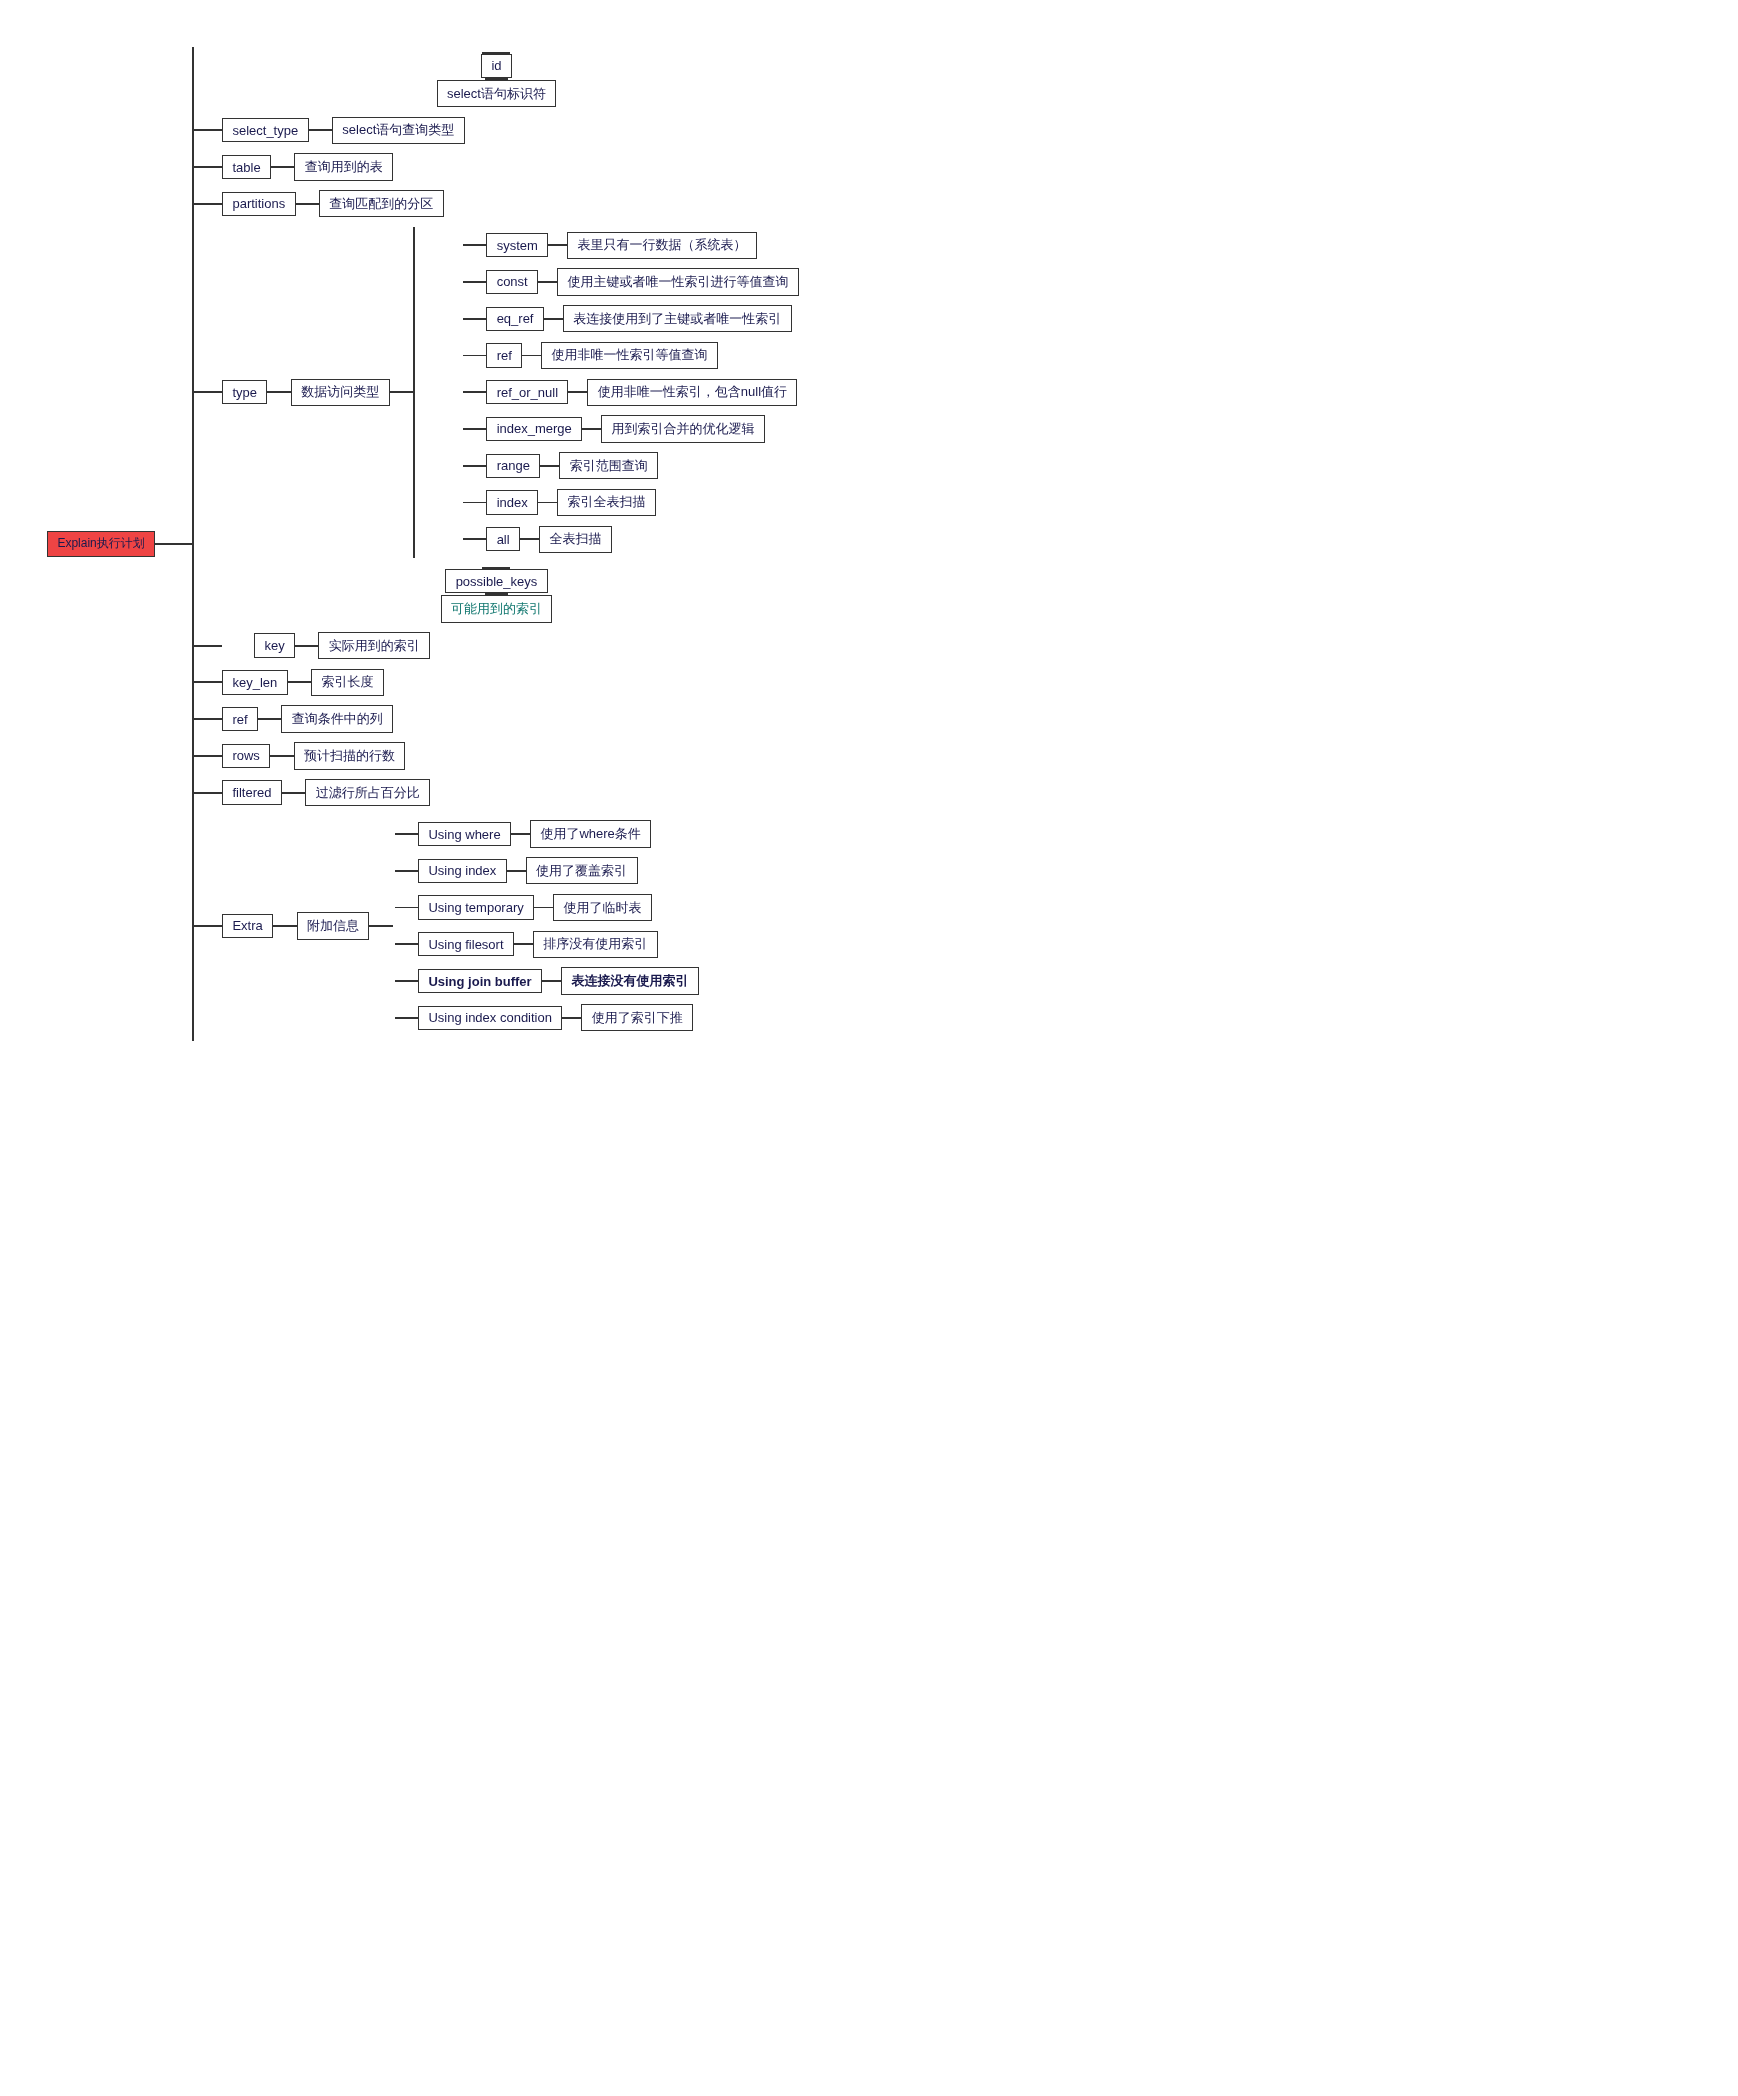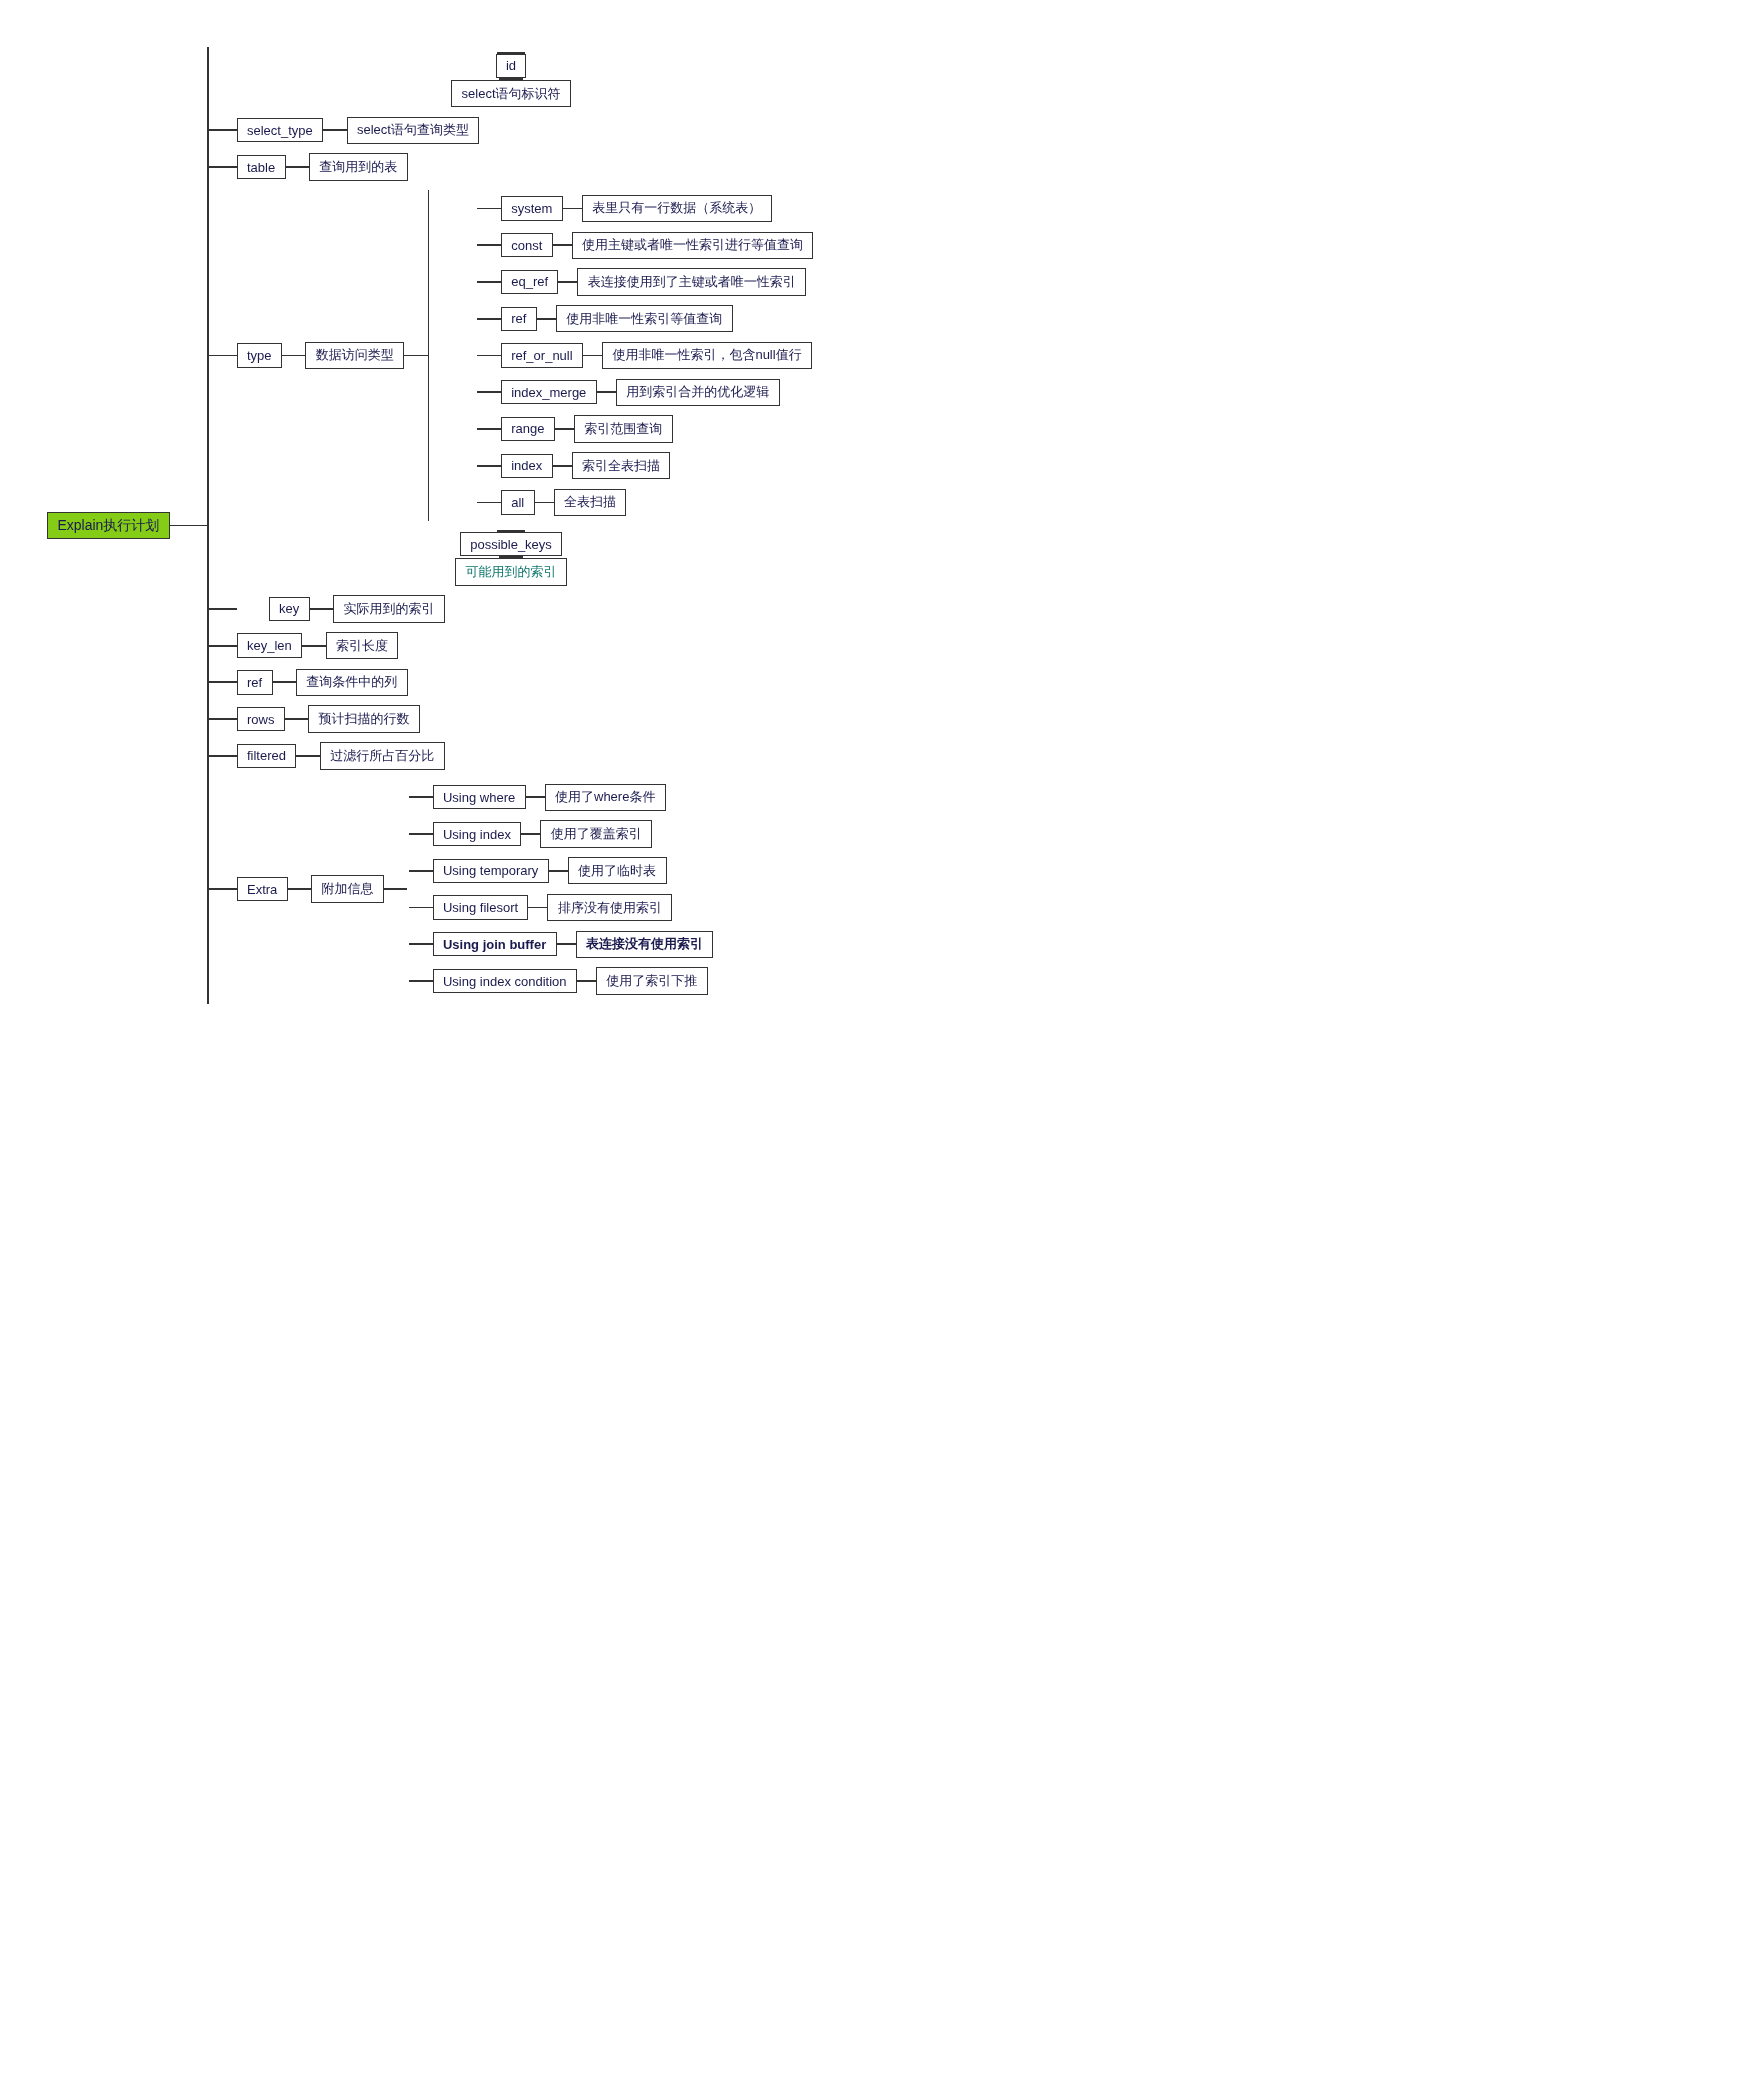--- a/index.html
+++ b/index.html
@@ -18,21 +18,21 @@
     }
 
   </style>
 </head>
 <body>
 
 <div class="tree-wrapper">
   <svg id="tree-svg" style="position:absolute;top:0;left:0;pointer-events:none;" viewBox="0 0 300 150" width="281" height="141"></svg>
   <div id="tree-root" style="position:relative;padding:19px;">
       <div style="display: flex; flex-direction: row; align-items: center;">
-        <div style="display: inline-block; border: 1.4px solid rgb(51, 51, 51); padding: 3.7px 9.4px; background: #84cc16; white-space: nowrap; font-size: 14px; color: rgb(26, 26, 78);">Explain执行计划</div>
+        <div style="display: inline-block; border: 1.4px solid rgb(51, 51, 51); padding: 3.7px 9.4px; background: #ef4444; white-space: nowrap; font-size: 12px; color: rgb(26, 26, 78);">Explain执行计划</div>
         <div style="width: 37px; height: 1.9px; background: rgb(51, 51, 51); flex-shrink: 0;"></div>
         <div style="display: flex; flex-direction: row; align-items: stretch;">
           <div style="width: 1.9px; background: rgb(51, 51, 51);"></div>
           <div style="display: flex; flex-direction: column; justify-content: center;">
             <div style="display: flex; flex-direction: column; align-items: center; margin: 4.7px 0px;">
               <div style="width: 28px; height: 1.9px; background: rgb(51, 51, 51); flex-shrink: 0;"></div>
               <div style="display: inline-block; border: 1.4px solid rgb(51, 51, 51); padding: 3.7px 9.4px; background: rgb(255, 255, 255); white-space: nowrap; font-size: 13px; color: rgb(26, 26, 78);">id</div>
               <div style="width: 23.4px; height: 1.9px; background: rgb(51, 51, 51); flex-shrink: 0;"></div>
               <div style="display: inline-block; border: 1.4px solid rgb(51, 51, 51); padding: 3.7px 9.4px; background: rgb(255, 255, 255); white-space: nowrap; font-size: 13px; color: rgb(26, 26, 78);">select语句标识符</div>
             </div>
@@ -43,20 +43,26 @@
               <div style="display: inline-block; border: 1.4px solid rgb(51, 51, 51); padding: 3.7px 9.4px; background: rgb(255, 255, 255); white-space: nowrap; font-size: 13px; color: rgb(26, 26, 78);">select语句查询类型</div>
             </div>
             <div style="display: flex; flex-direction: row; align-items: center; margin: 4.7px 0px;">
               <div style="width: 28px; height: 1.9px; background: rgb(51, 51, 51); flex-shrink: 0;"></div>
               <div style="display: inline-block; border: 1.4px solid rgb(51, 51, 51); padding: 3.7px 9.4px; background: rgb(255, 255, 255); white-space: nowrap; font-size: 13px; color: rgb(26, 26, 78);">table</div>
               <div style="width: 23.4px; height: 1.9px; background: rgb(51, 51, 51); flex-shrink: 0;"></div>
               <div style="display: inline-block; border: 1.4px solid rgb(51, 51, 51); padding: 3.7px 9.4px; background: rgb(255, 255, 255); white-space: nowrap; font-size: 13px; color: rgb(26, 26, 78);">查询用到的表</div>
             </div>
             <div style="display: flex; flex-direction: row; align-items: center; margin: 4.7px 0px;">
               <div style="width: 28px; height: 1.9px; background: rgb(51, 51, 51); flex-shrink: 0;"></div>
+              <div style="display: inline-block; border: 1.4px solid rgb(51, 51, 51); padding: 3.7px 9.4px; background: rgb(255, 255, 255); white-space: nowrap; font-size: 13px; color: rgb(26, 26, 78);">partitions</div>
+              <div style="width: 23.4px; height: 1.9px; background: rgb(51, 51, 51); flex-shrink: 0;"></div>
+              <div style="display: inline-block; border: 1.4px solid rgb(51, 51, 51); padding: 3.7px 9.4px; background: rgb(255, 255, 255); white-space: nowrap; font-size: 13px; color: rgb(26, 26, 78);">查询匹配到的分区</div>
+            </div>
+            <div style="display: flex; flex-direction: row; align-items: center; margin: 4.7px 0px;">
+              <div style="width: 28px; height: 1.9px; background: rgb(51, 51, 51); flex-shrink: 0;"></div>
               <div style="display: flex; flex-direction: row; align-items: center;">
                 <div style="display: inline-block; border: 1.4px solid rgb(51, 51, 51); padding: 3.7px 9.4px; background: rgb(255, 255, 255); white-space: nowrap; font-size: 13px; color: rgb(26, 26, 78);">type</div>
                 <div style="width: 23.4px; height: 1.9px; background: rgb(51, 51, 51); flex-shrink: 0;"></div>
                 <div style="display: inline-block; border: 1.4px solid rgb(51, 51, 51); padding: 3.7px 9.4px; background: rgb(255, 255, 255); white-space: nowrap; font-size: 13px; color: rgb(26, 26, 78);">数据访问类型</div>
                 <div style="width: 23.4px; height: 1.9px; background: rgb(51, 51, 51); flex-shrink: 0;"></div>
                 <div style="display: flex; flex-direction: row; align-items: stretch;">
                   <div style="width: 1.9px; background: rgb(51, 51, 51);"></div>
                   <div style="display: flex; flex-direction: column; justify-content: center; padding-left: 48px;">
                     <div style="display: flex; flex-direction: row; align-items: center; margin: 4.7px 0px;">
                       <div style="width: 23.4px; height: 1.9px; background: rgb(51, 51, 51); flex-shrink: 0;"></div>

